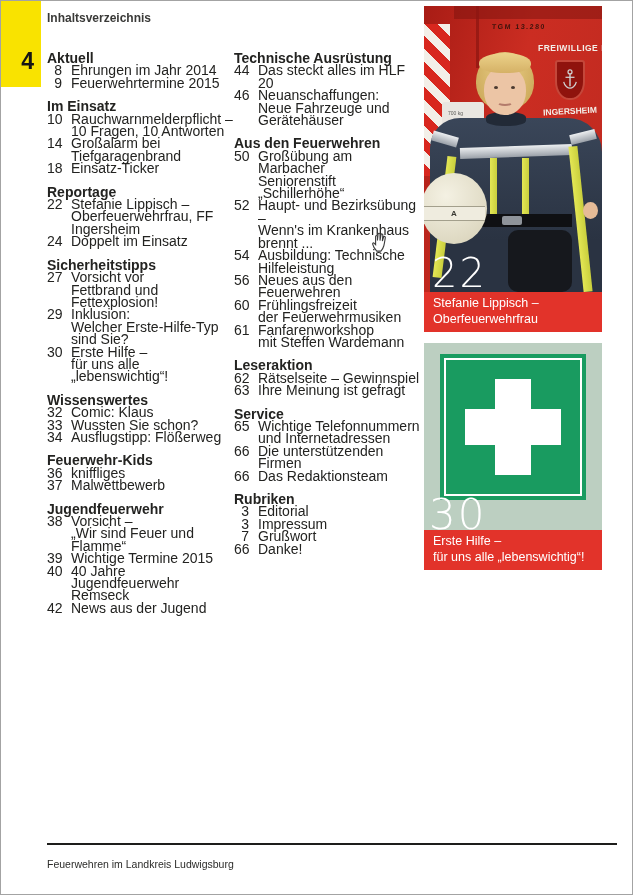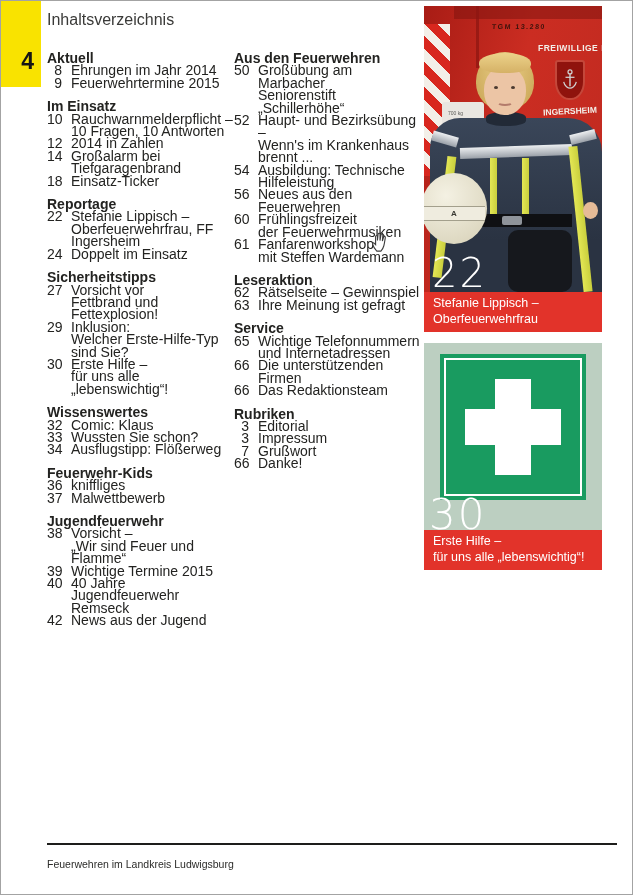--- a/index.html
+++ b/index.html
@@ -1,21 +1,21 @@
 <!DOCTYPE html>
 <html><head>
 <meta charset="utf-8">
 <style>
   html,body{margin:0;padding:0;background:#fff;}
   .page{position:relative;width:633px;height:895px;background:#fff;border:1px solid #a3a3a3;
         box-sizing:border-box;font-family:"Liberation Sans",sans-serif;color:#1d1d1b;overflow:hidden;}
   .pagenum-box{position:absolute;left:0;top:0;width:40px;height:86px;background:#f9e300;
         box-sizing:border-box;display:flex;align-items:flex-end;justify-content:flex-end;
         padding:0 7px 12px 0;font-size:23px;font-weight:bold;color:#161614;}
-  .title{position:absolute;left:46px;top:10px;font-size:16px;color:#3a3a38;}
+  .title{position:absolute;left:46px;top:10px;font-size:12px;color:#3a3a38;font-weight:bold;}
   .toc{position:absolute;top:51px;width:186px;font-size:14px;line-height:12.4px;color:#232321;}
   #toc-left{left:46px;}
   #toc-right{left:233px;}
   .toc-section{margin-bottom:11px;}
   .toc-heading{font-weight:bold;}
   .toc-item{display:flex;}
   .toc-num{width:15px;text-align:right;padding-right:9px;flex:none;}
   .toc-text{flex:1;}
 
   
@@ -111,26 +111,20 @@
       <div class="toc-section">
         <div class="toc-heading">Im Einsatz</div>
         <div class="toc-item">
           <span class="toc-num">10</span>
           <span class="toc-text">
             <div>Rauchwarnmelderpflicht –</div>
             <div>10 Fragen, 10 Antworten</div>
           </span>
         </div>
         <div class="toc-item">
-          <span class="toc-num">12</span>
-          <span class="toc-text">
-            <div>2014 in Zahlen</div>
-          </span>
-        </div>
-        <div class="toc-item">
           <span class="toc-num">14</span>
           <span class="toc-text">
             <div>Großalarm bei Tiefgaragenbrand</div>
           </span>
         </div>
         <div class="toc-item">
           <span class="toc-num">18</span>
           <span class="toc-text">
             <div>Einsatz-Ticker</div>
           </span>
@@ -235,20 +229,36 @@
         </div>
         <div class="toc-item">
           <span class="toc-num">42</span>
           <span class="toc-text">
             <div>News aus der Jugend</div>
           </span>
         </div>
       </div>
     </div>
   <div class="toc" id="toc-right">
+      <div class="toc-section">
+        <div class="toc-heading">Technische Ausrüstung</div>
+        <div class="toc-item">
+          <span class="toc-num">44</span>
+          <span class="toc-text">
+            <div>Das steckt alles im HLF 20</div>
+          </span>
+        </div>
+        <div class="toc-item">
+          <span class="toc-num">46</span>
+          <span class="toc-text">
+            <div>Neuanschaffungen:</div>
+            <div>Neue Fahrzeuge und Gerätehäuser</div>
+          </span>
+        </div>
+      </div>
       <div class="toc-section">
         <div class="toc-heading">Aus den Feuerwehren</div>
         <div class="toc-item">
           <span class="toc-num">50</span>
           <span class="toc-text">
             <div>Großübung am Marbacher</div>
             <div>Seniorenstift „Schillerhöhe“</div>
           </span>
         </div>
         <div class="toc-item">

